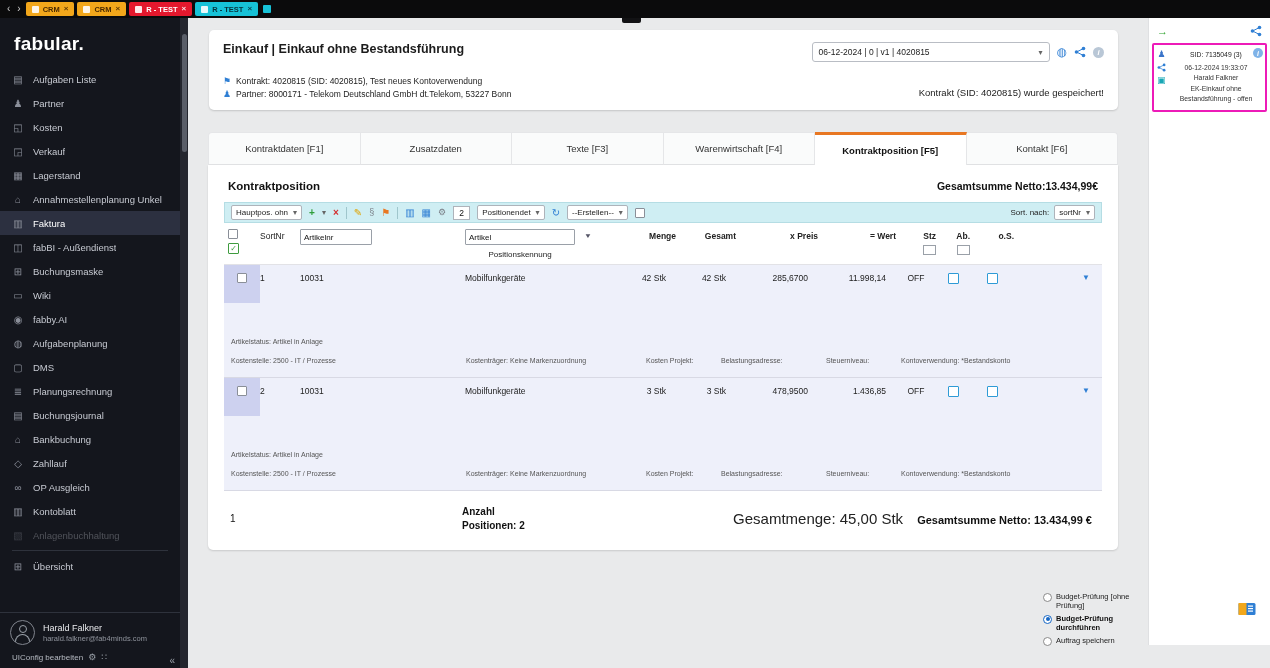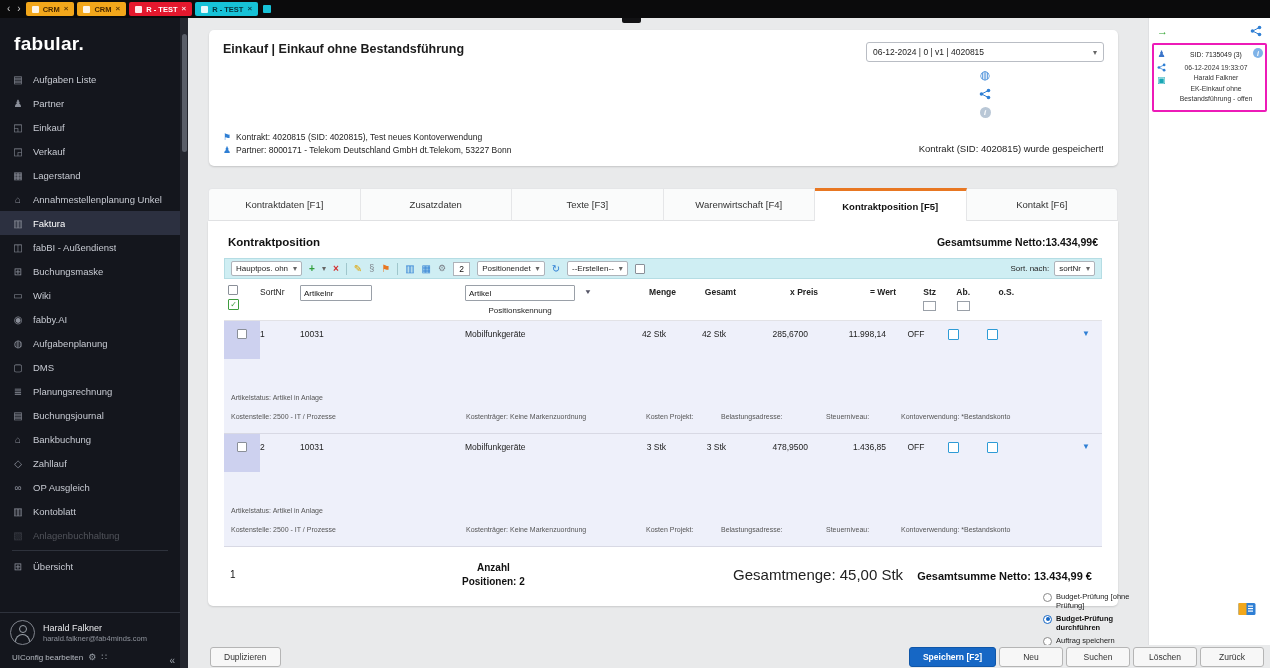--- a/index.html
+++ b/index.html
@@ -37,21 +37,21 @@
 .ui-ico{font-size:9px;color:#9aa0a8;}
 .collapse-ico{position:absolute;right:5px;bottom:2px;color:#9aa0a8;font-size:10px;cursor:pointer;}
 .scrollstrip{position:absolute;top:18px;left:180px;width:8px;height:650px;background:#24262e;z-index:5;}
 .scrollthumb{position:absolute;top:16px;left:1.5px;width:5px;height:118px;background:#5a5e68;border-radius:3px;}
 
 
 .main{position:absolute;top:18px;left:188px;width:960px;height:627px;}
 .header-card{margin:12px 30px 0 21px;background:#fff;border-radius:5px;box-shadow:0 1px 2px rgba(0,0,0,.16);padding:12px 14px 11px;}
 .hc-top{display:flex;justify-content:space-between;align-items:flex-start;}
 .page-title{font-size:12.5px;font-weight:bold;color:#1c1c1c;}
-.hc-controls{display:flex;align-items:center;gap:7px;flex-direction:column;}
+.hc-controls{display:flex;align-items:center;gap:7px;}
 .version-select{width:238px;height:20px;border:1px solid #b9bdc4;border-radius:3px;background:#fff;display:flex;align-items:center;justify-content:space-between;padding:0 6px;font-size:8.5px;color:#222;cursor:pointer;}
 .sel-caret{color:#666;font-size:8px;}
 .ico-globe{color:#2f7fd4;font-size:12px;line-height:1;cursor:pointer;}
 .share-ico{cursor:pointer;}
 .info-badge{width:11px;height:11px;border-radius:50%;background:#7fb3e8;color:#fff;font-size:7.5px;font-weight:bold;display:inline-flex;align-items:center;justify-content:center;font-style:italic;cursor:pointer;flex:none;}
 .info-badge.dim{background:#b9c7d6;}
 .hc-bottom{display:flex;justify-content:space-between;align-items:flex-end;margin-top:11px;}
 .meta-line{display:flex;align-items:center;gap:5px;font-size:8.5px;color:#222;margin-top:3px;}
 .mi{color:#2f7fd4;font-size:9px;line-height:1;}
 .saved-msg{font-size:9.5px;color:#222;padding-bottom:1px;}
@@ -106,21 +106,21 @@
 .rv{padding-top:8px;}
 .num{text-align:right;padding-right:10px;}
 .rv.c-arrow{color:#2f7fd4;font-size:8px;}
 .artstatus{position:absolute;top:73px;left:7px;font-size:7px;color:#555;}
 .row-detail{position:absolute;top:92px;left:7px;right:8px;display:flex;font-size:7px;color:#555;}
 .dw1{width:235px;}.dw2{width:180px;}.dw3{width:75px;}.dw4{width:105px;}.dw5{width:75px;}.dw6{flex:1;}
 
 
 .tfoot{display:flex;align-items:center;padding:14px 6px 6px;background:#fff;}
 .tf-page{font-size:10px;width:232px;color:#111;}
-.tf-anzahl{font-size:10px;font-weight:bold;line-height:1.35;color:#111;text-align:center;}
+.tf-anzahl{font-size:10px;font-weight:bold;line-height:1.35;color:#111;}
 .tf-right{margin-left:auto;display:flex;align-items:baseline;gap:14px;padding-right:4px;}
 .tf-menge{font-size:15px;color:#222;}
 .tf-summe{font-size:11px;font-weight:bold;color:#111;}
 
 
 .budget{position:absolute;right:3px;top:574px;width:102px;font-size:7.5px;color:#222;}
 .radio-row{display:flex;gap:4px;align-items:flex-start;margin-bottom:3px;}
 .radio{position:relative;width:9px;height:9px;border:1px solid #8a8a8a;border-radius:50%;background:#fff;flex:none;margin-top:1px;cursor:pointer;}
 .radio.sel{border-color:#1667c5;}
 .radio.sel::after{content:"";position:absolute;left:1.5px;top:1.5px;width:4px;height:4px;border-radius:50%;background:#1667c5;}
@@ -186,21 +186,21 @@
       <div class="nav-item">
           <span class="ni-icon">▤</span>
           <span class="ni-label">Aufgaben Liste</span>
         </div>
       <div class="nav-item">
           <span class="ni-icon">♟</span>
           <span class="ni-label">Partner</span>
         </div>
       <div class="nav-item">
           <span class="ni-icon">◱</span>
-          <span class="ni-label">Einkauf</span>
+          <span class="ni-label">Kosten</span>
         </div>
       <div class="nav-item">
           <span class="ni-icon">◲</span>
           <span class="ni-label">Verkauf</span>
         </div>
       <div class="nav-item">
           <span class="ni-icon">▦</span>
           <span class="ni-label">Lagerstand</span>
         </div>
       <div class="nav-item">
@@ -528,24 +528,14 @@
     </div>
     <svg class="note-icon" width="18" height="14" viewBox="0 0 18 14">
         <rect x="0.5" y="1" width="17" height="12" rx="1.5" fill="#2f7fd4"></rect>
         <rect x="0.5" y="1" width="8" height="12" fill="#f2a71b"></rect>
         <rect x="10" y="3.5" width="5" height="1.2" fill="#fff"></rect>
         <rect x="10" y="6" width="5" height="1.2" fill="#fff"></rect>
         <rect x="10" y="8.5" width="5" height="1.2" fill="#fff"></rect>
       </svg>
   </div>
 
-  <div class="footerbar">
-    <button class="btn">Duplizieren</button>
-    <div class="fb-right">
-      <button class="btn primary">Speichern [F2]</button>
-      <button class="btn">Neu</button>
-      <button class="btn">Suchen</button>
-      <button class="btn">Löschen</button>
-      <button class="btn">Zurück</button>
-    </div>
-  </div>
 
 </div>
 
 </body></html>

